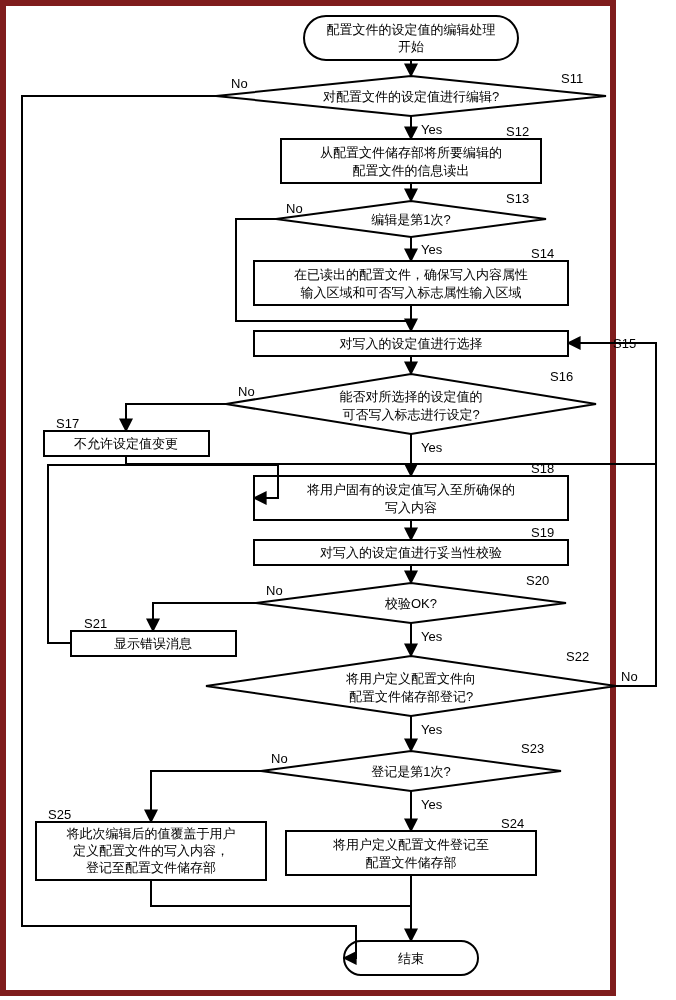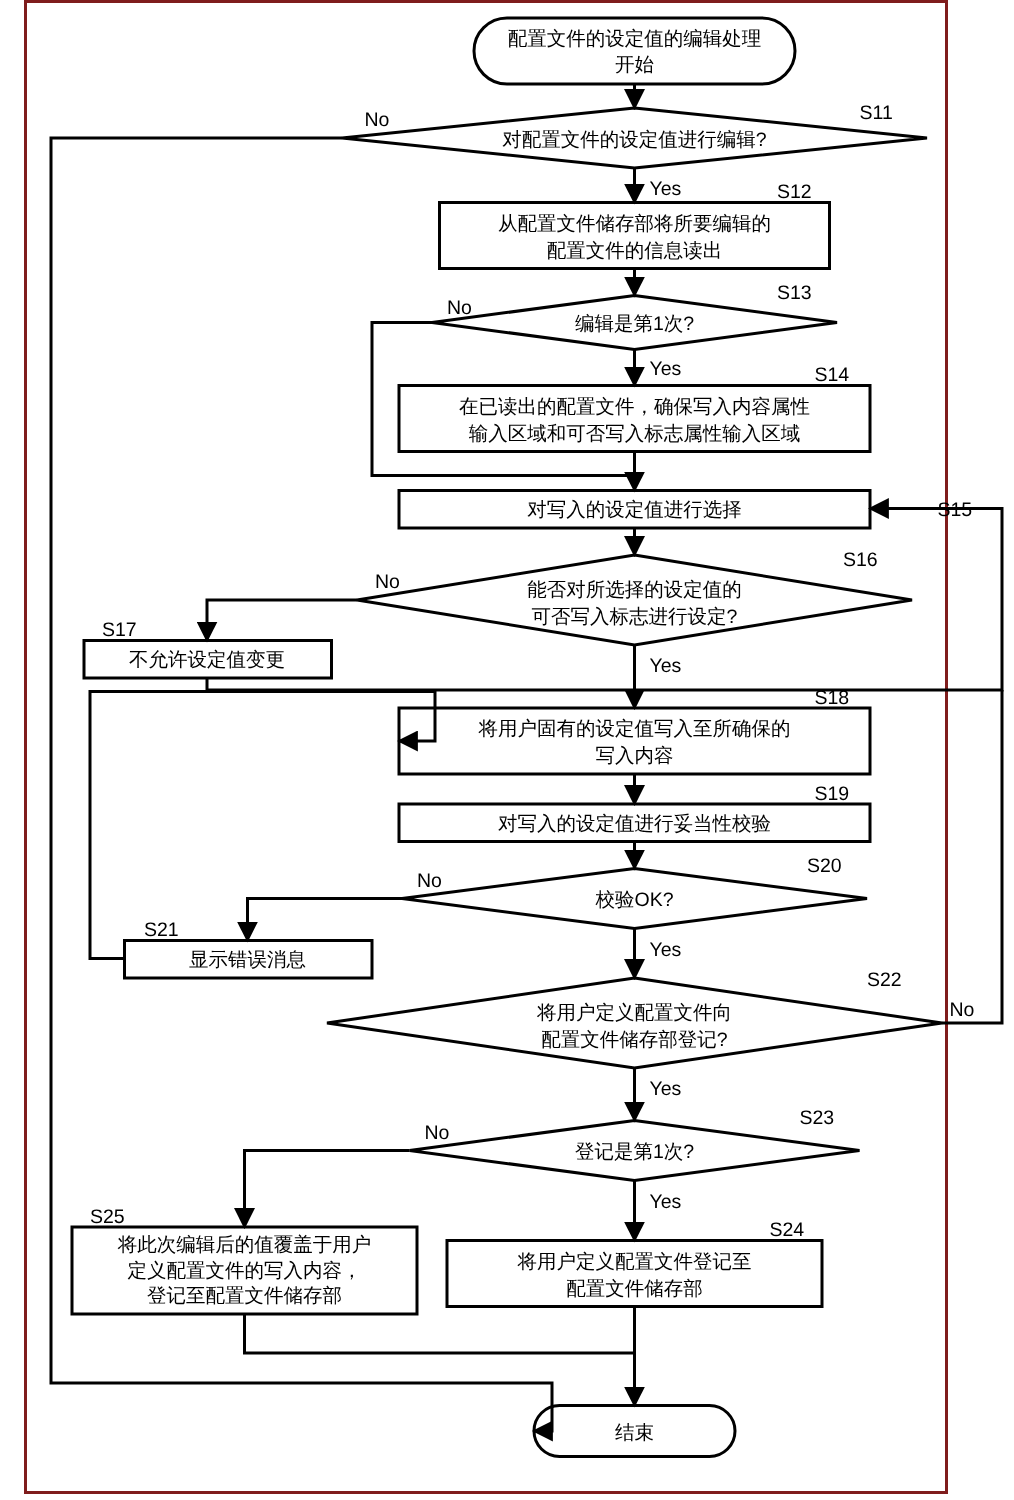--- a/index.html
+++ b/index.html
@@ -2,26 +2,25 @@
 <html><head>
 <meta charset="utf-8">
 <style>
   body {
     margin: 0;
     background: #fff;
     font-family: sans-serif;
     font-size: 12px;
   }
   .outer {
-    border: 2px solid #7f1d1d;
+    border: 6px solid #7f1d1d;
     width: 616px;
     height: 996px;
     position: relative;
     box-sizing: border-box;
-    margin-left: 16px;
   }
   svg {
     display: block;
   }
   .box-text {
     font-size: 13px;
     font-family: sans-serif;
   }
   .label-text {
     font-size: 13px;

